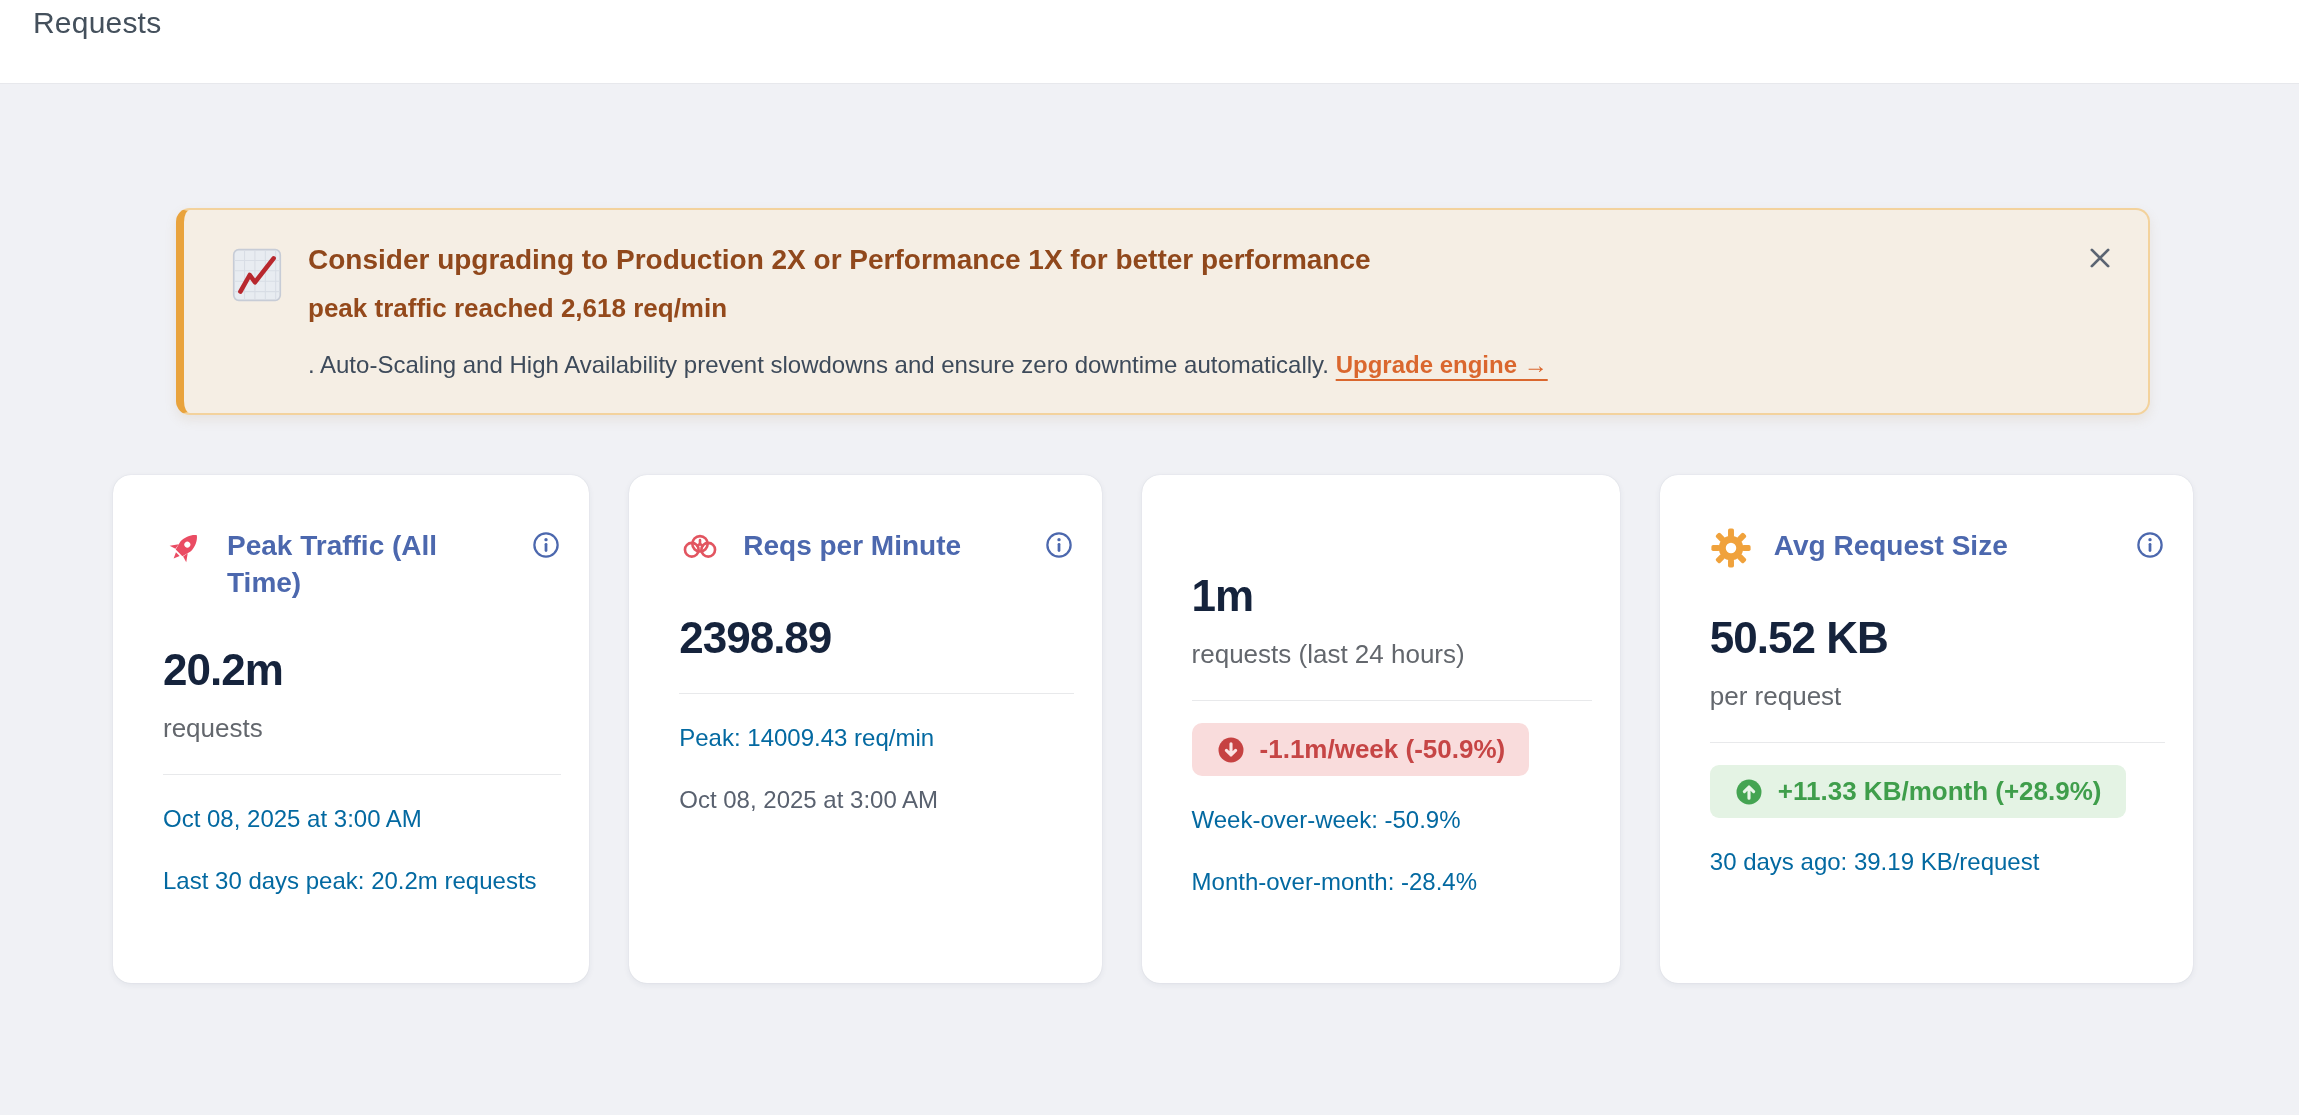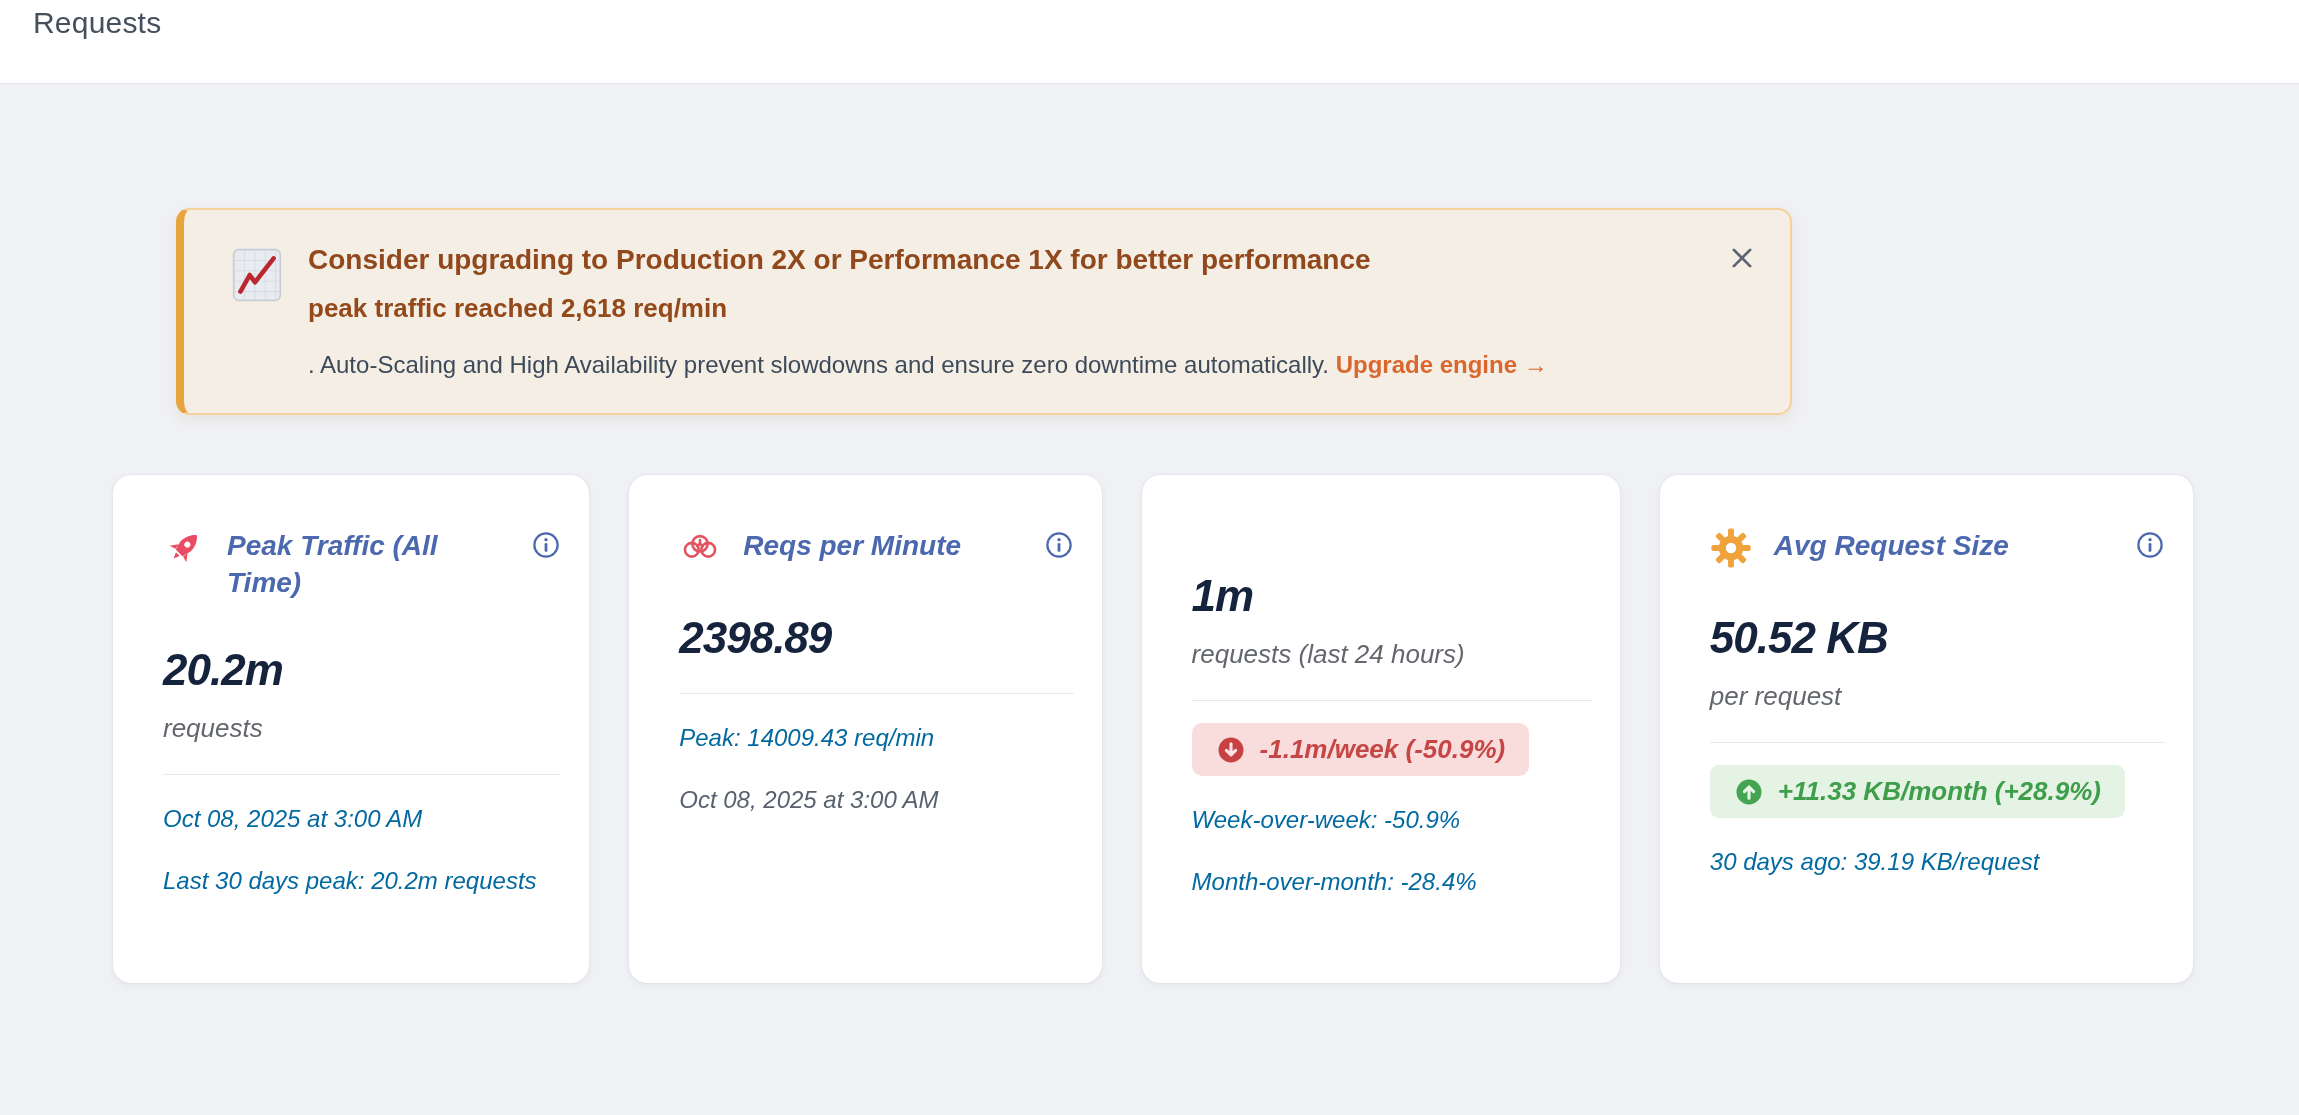--- a/index.html
+++ b/index.html
@@ -17,55 +17,54 @@
     padding: 6px 0 0 33px;
   }
   .page-title {
     margin:0; font-size:30px; font-weight:500; color:#44505c; letter-spacing:.2px;
   }
 
   
   .banner {
     position: relative;
     margin: 124px 0 0 176px;
-    width: 1616px;
+    width: 1974px;
     background:#f5eee4;
     border:2px solid #f3d29c;
     border-left:8px solid #e9a33c;
     border-radius:14px;
     padding: 34px 90px 34px 48px;
     display:flex; gap:26px;
     box-shadow: 0 5px 12px rgba(175,140,90,.14);
   }
   .banner-icon { flex:0 0 auto; width:50px; height:54px; margin-top:4px; }
   .banner-title { margin:0 0 17px; font-size:28px; font-weight:700; color:#90481c; }
   .banner-line1 { margin:0 0 9px;  font-size:24px; color:#3d4a5a; }
   .banner-line2 { margin:0 0 27px; font-size:26px; font-weight:700; color:#94491b; }
   .banner-line3 { margin:0; font-size:24px; color:#3d4a5a; }
   .upgrade-link {
-    color:#da672e; font-weight:700; 
+    color:#da672e; font-weight:700; text-decoration:underline;
     text-underline-offset:6px; text-decoration-thickness:2px; cursor:pointer;
   }
   .banner-close {
     position:absolute; top:32px; right:32px; width:32px; height:32px;
     background:none; border:none; padding:0; cursor:pointer; line-height:0;
   }
 
   
   .cards {
     display:grid;
     grid-template-columns: 477fr 473fr 479fr 534fr;
     gap: 40px;
     margin: 60px 106px 0 113px;
   }
   .card {
     height: 508px; background:#ffffff; border-radius:18px;
     box-shadow: 0 2px 6px rgba(40,50,80,.07), 0 0 1px rgba(40,50,80,.18);
     padding: 52px 28px 40px 50px;
-    font-style: italic;
   }
   .card-head { display:flex; align-items:flex-start; gap:22px; }
   .card-icon { flex:0 0 auto; width:42px; height:42px; line-height:0; }
   .card-title {
     flex:1; margin:0; font-size:28px; line-height:37px; font-weight:700; color:#4c68ae;
   }
   .info-btn { flex:0 0 auto; width:30px; height:30px; margin-top:3px;
     background:none; border:none; padding:0; cursor:pointer; line-height:0; }
   .card-value {
     margin-top:44px; font-size:44px; font-weight:700; color:#15233c; letter-spacing:-1px;

